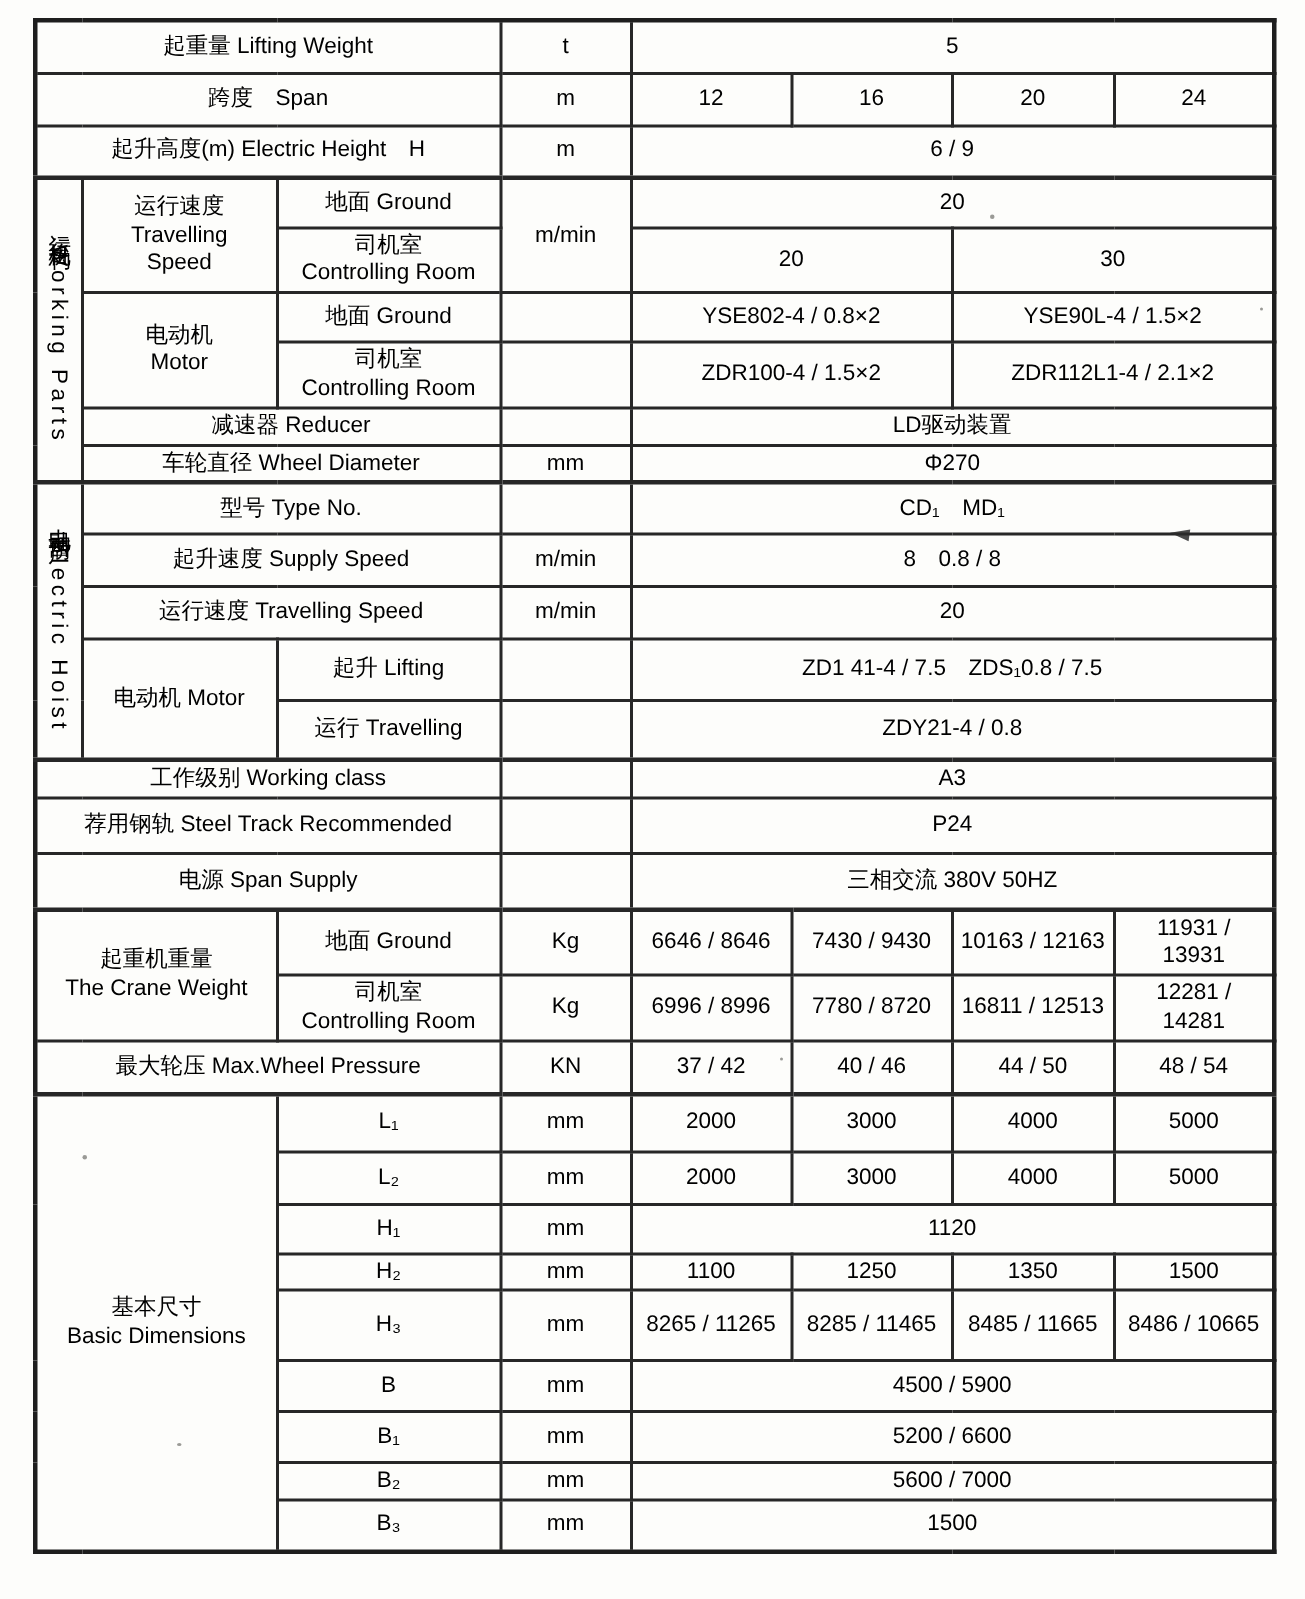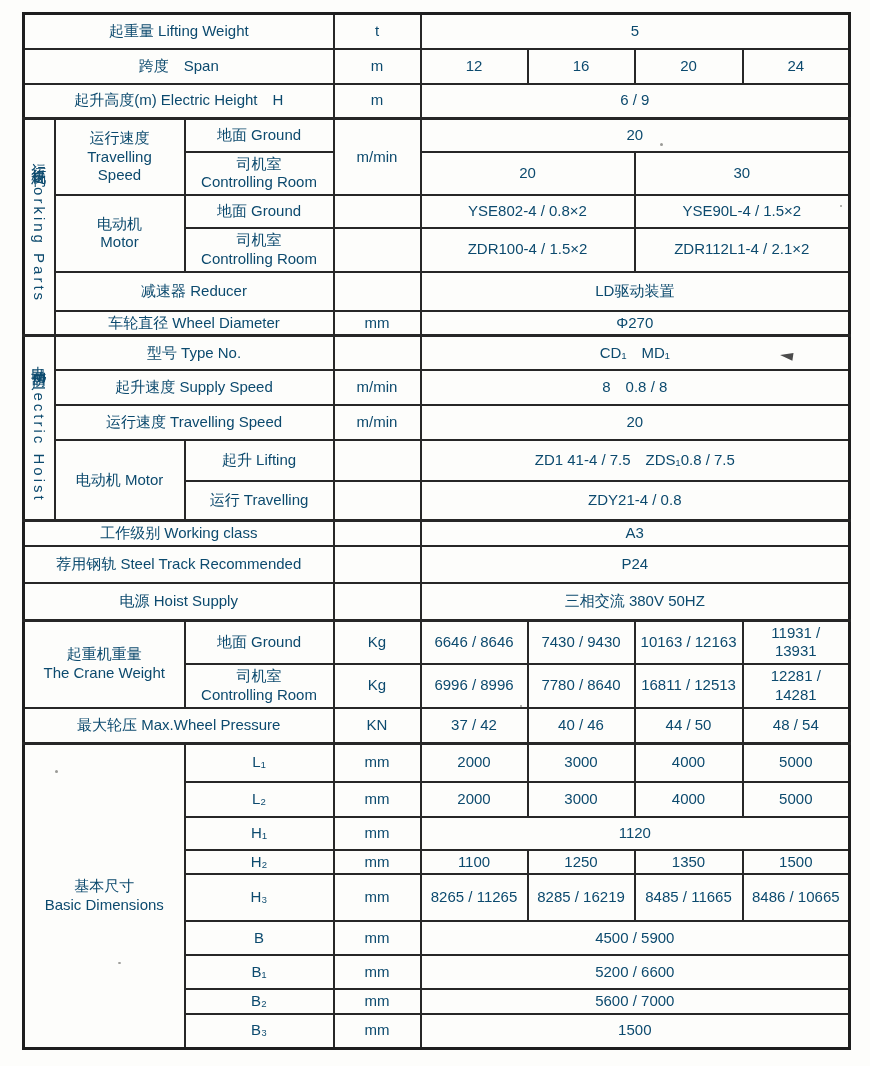--- a/index.html
+++ b/index.html
@@ -2,21 +2,21 @@
 <html><head>
 <meta charset="utf-8">
 <style>
   * { margin:0; padding:0; box-sizing:border-box; }
   html,body { background:#ffffff; }
   .page {
     position:relative;
     width:870px; height:1066px;
     background:#fdfdfb;
     font-family:"Liberation Sans","DejaVu Sans",sans-serif;
-    color:#0c4a6e;
+    color:#000000;
     overflow:hidden;
   }
   table.spec {
     position:absolute; left:22px; top:12px;
     width:826px;
     border-collapse:collapse;
     table-layout:fixed;
     border:3px solid #1e1e1e;
   }
   td {
@@ -116,21 +116,21 @@
     </tr>
 
     <tr style="height:38px">
       <td class="pre">司机室
 Controlling Room</td>
       <td></td>
       <td colspan="2">ZDR100-4 / 1.5×2</td>
       <td colspan="2">ZDR112L1-4 / 2.1×2</td>
     </tr>
 
-    <tr style="height:39px">
+    <tr style="height:25px">
       <td colspan="2">减速器 Reducer</td>
       <td></td>
       <td colspan="4">LD驱动装置</td>
     </tr>
 
     <tr style="height:19px">
       <td colspan="2">车轮直径 Wheel Diameter</td>
       <td>mm</td>
       <td colspan="4">Φ270</td>
     </tr>
@@ -173,42 +173,42 @@
       <td colspan="4">A3</td>
     </tr>
 
     <tr style="height:37px">
       <td colspan="3">荐用钢轨 Steel Track Recommended</td>
       <td></td>
       <td colspan="4">P24</td>
     </tr>
 
     <tr style="height:37px">
-      <td colspan="3">电源 Hoist Supply</td>
+      <td colspan="3">电源 Span Supply</td>
       <td></td>
       <td colspan="4">三相交流 380V  50HZ</td>
     </tr>
 
     <tr class="sect" style="height:38px">
       <td class="pre" colspan="2" rowspan="2">起重机重量
 The Crane Weight</td>
       <td>地面 Ground</td>
       <td>Kg</td>
       <td>6646 / 8646</td>
       <td>7430 / 9430</td>
       <td>10163 / 12163</td>
       <td>11931 / 13931</td>
     </tr>
 
     <tr style="height:42px">
       <td class="pre">司机室
 Controlling Room</td>
       <td>Kg</td>
       <td>6996 / 8996</td>
-      <td>7780 / 8640</td>
+      <td>7780 / 8720</td>
       <td>16811 / 12513</td>
       <td>12281 / 14281</td>
     </tr>
 
     <tr style="height:36px">
       <td colspan="3">最大轮压  Max.Wheel Pressure</td>
       <td>KN</td>
       <td>37 / 42</td>
       <td>40 / 46</td>
       <td>44 / 50</td>
@@ -247,21 +247,21 @@
       <td>1100</td>
       <td>1250</td>
       <td>1350</td>
       <td>1500</td>
     </tr>
 
     <tr style="height:47px">
       <td>H₃</td>
       <td>mm</td>
       <td>8265 / 11265</td>
-      <td>8285 / 16219</td>
+      <td>8285 / 11465</td>
       <td>8485 / 11665</td>
       <td>8486 / 10665</td>
     </tr>
 
     <tr style="height:34px">
       <td>B</td>
       <td>mm</td>
       <td colspan="4">4500 / 5900</td>
     </tr>
 

